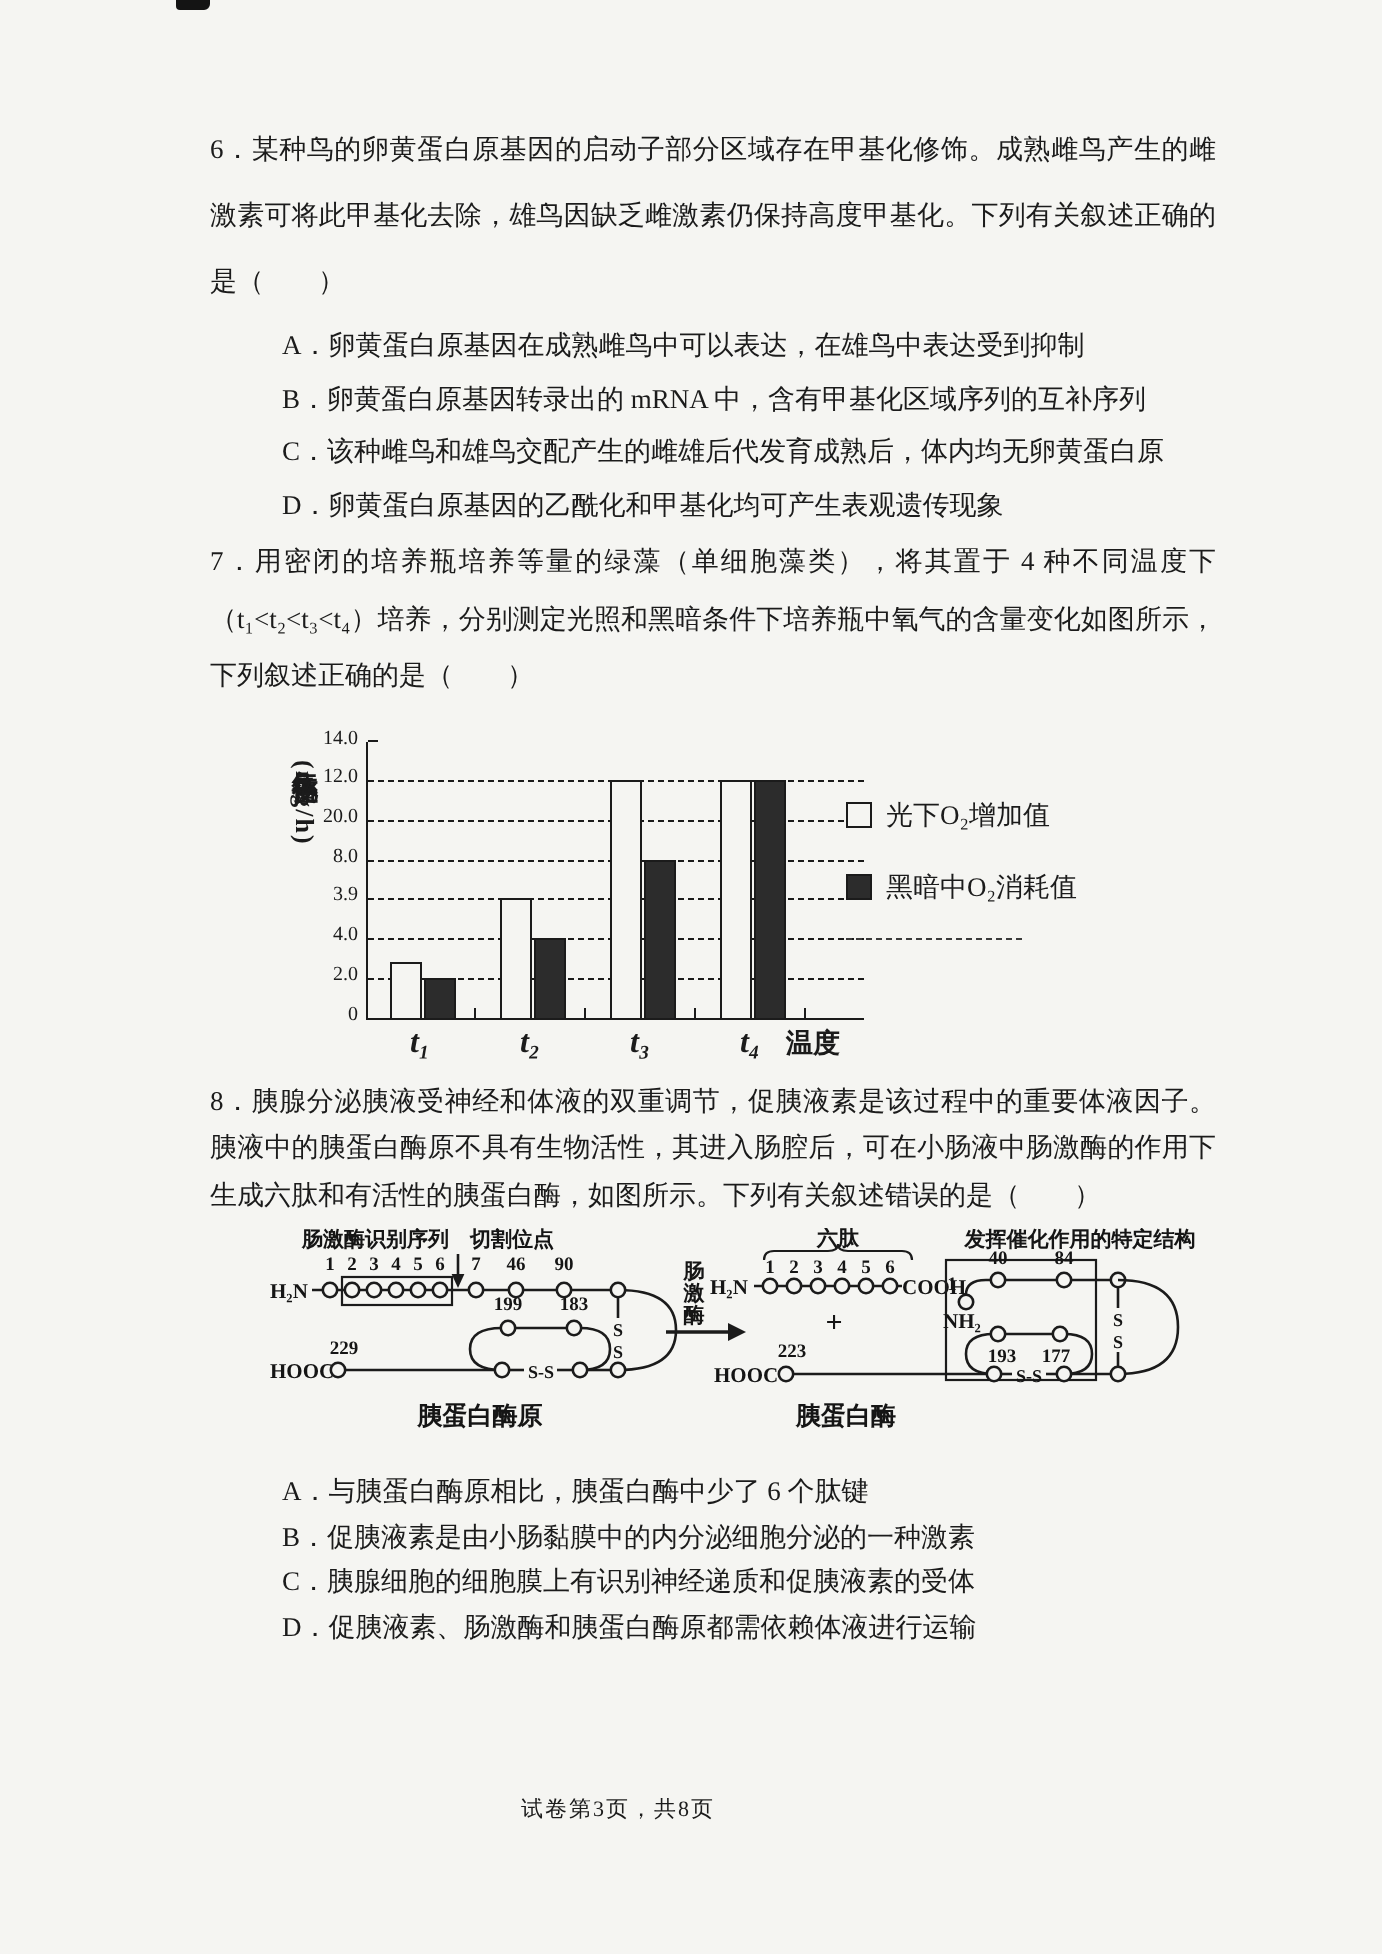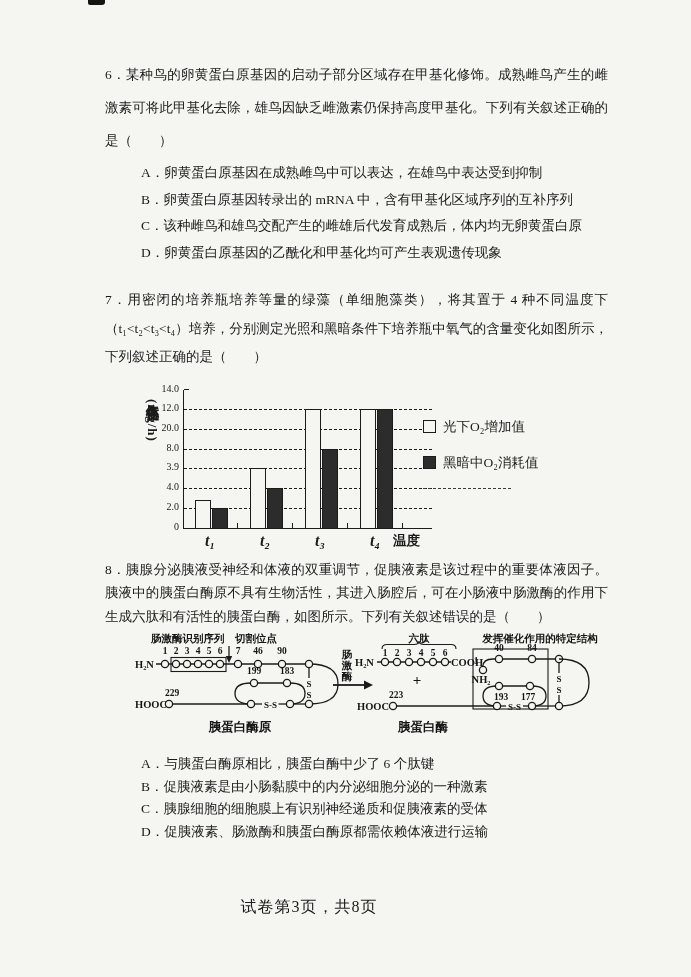--- a/index.html
+++ b/index.html
@@ -5,21 +5,21 @@
   html,body{margin:0;padding:0}
   body{
     width:691px;height:977px;position:relative;overflow:hidden;
     background:#f5f5f2;color:#1b1b1b;
     font-family:"Liberation Serif","DejaVu Serif",serif;
   }
   .smudge{position:absolute;left:88px;top:0;width:17px;height:5px;background:#141414;border-radius:0 0 3px 2px}
   .content{position:absolute;left:105px;top:58px;width:503px}
   .stem{margin:0;font-size:13.5px;text-align:justify}
   .q6 .stem{line-height:33px}
-  .q7{margin-top:20px}
+  .q7{margin-top:1px}
   .q7 .stem{line-height:28.5px}
   .q8{margin-top:4px}
   .q8 .stem{line-height:23.5px}
   ol.options{list-style:none;margin:3px 0 0 0;padding:0 0 0 36px}
   ol.options li{font-size:13.5px;line-height:26.5px;white-space:nowrap}
   .q8 ol.options{margin-top:10px}
   .q8 ol.options li{line-height:22.5px}
 
   
   .chart{position:relative;height:170px;margin:10px 0 6px 36px;width:466px;font-size:12.5px}
@@ -52,21 +52,21 @@
   svg text{font-family:"Liberation Serif","DejaVu Serif",serif;fill:#151515}
   .sv-num{font-size:9.5px;text-anchor:middle;font-weight:bold}
   .sv-lbl{font-size:10.5px;font-weight:bold}
   .sv-lblm{font-size:10.5px;font-weight:bold;text-anchor:middle}
   .sv-term{font-size:10.5px;font-weight:bold}
   .sv-cap{font-size:12.5px;font-weight:bold;text-anchor:middle}
   .sv-s{font-size:9px;font-weight:bold;text-anchor:middle}
   .sv-plus{font-size:15px;font-weight:bold;text-anchor:middle}
   .arrowhead{fill:#1b1b1b;stroke:none}
 
-  .footer{position:absolute;top:897px;left:0;width:618px;text-align:center;font-size:16px;letter-spacing:1px}
+  .footer{position:absolute;top:897px;left:0;width:618px;text-align:center;font-size:11px;letter-spacing:1px}
 </style>
 </head>
 <body>
 
 <div class="smudge"></div>
 
 <div class="content">
 
   <section class="q q6">
     <p class="stem"><span>6．</span><span>某种鸟的卵黄蛋白原基因的启动子部分区域存在甲基化修饰。成熟雌鸟产生的雌激素可将此甲基化去除，雄鸟因缺乏雌激素仍保持高度甲基化。下列有关叙述正确的是（　　）</span></p>

